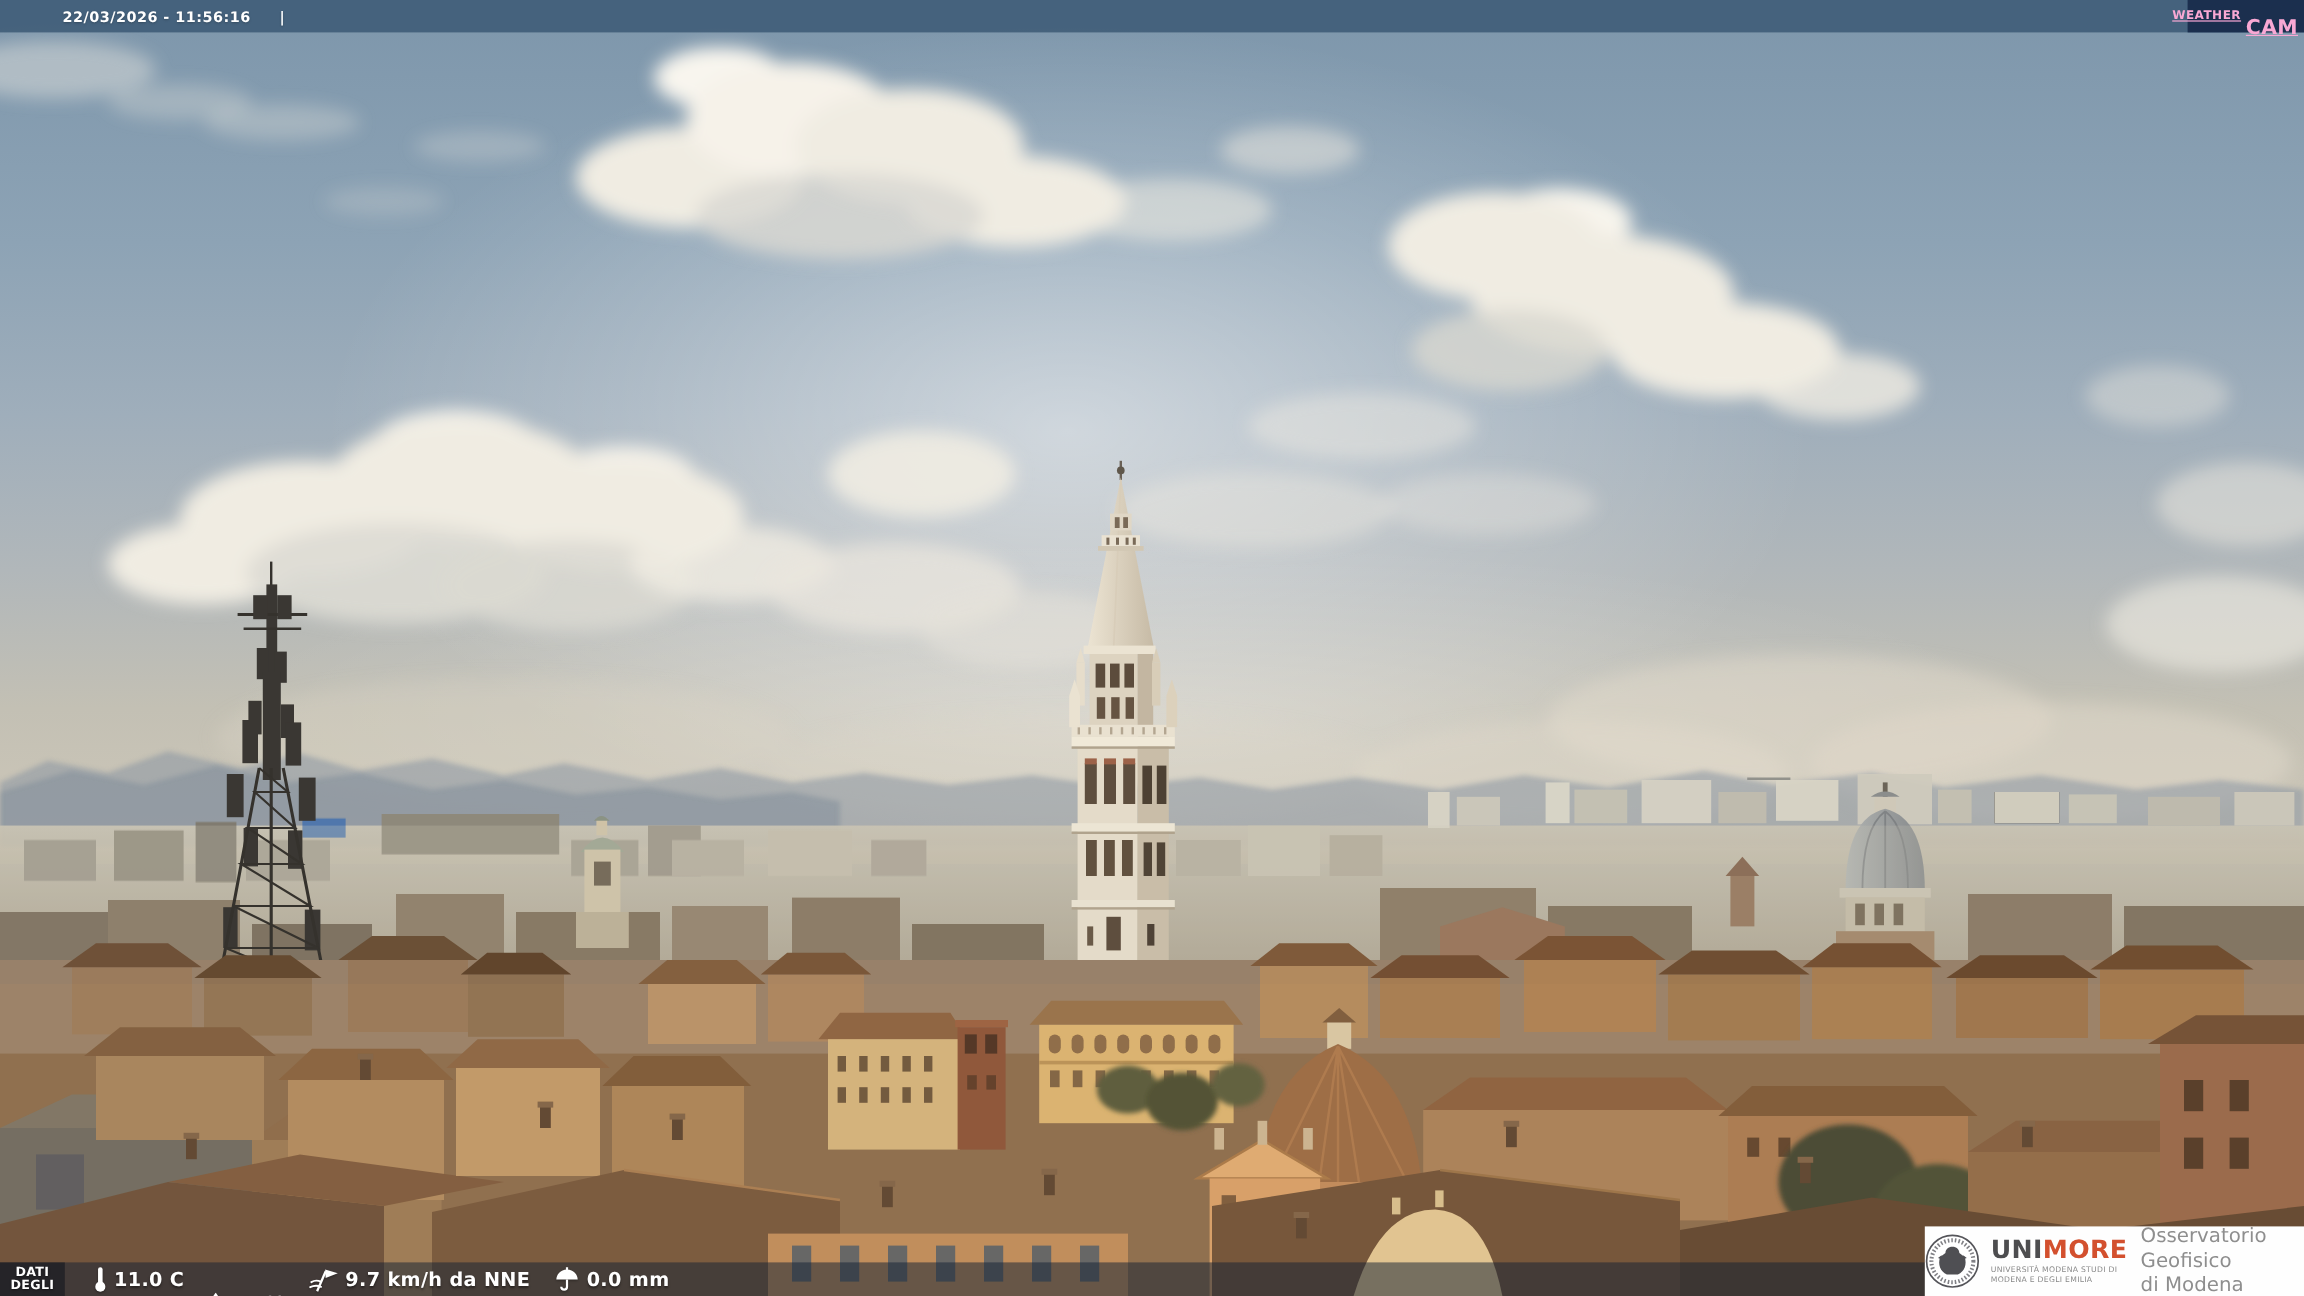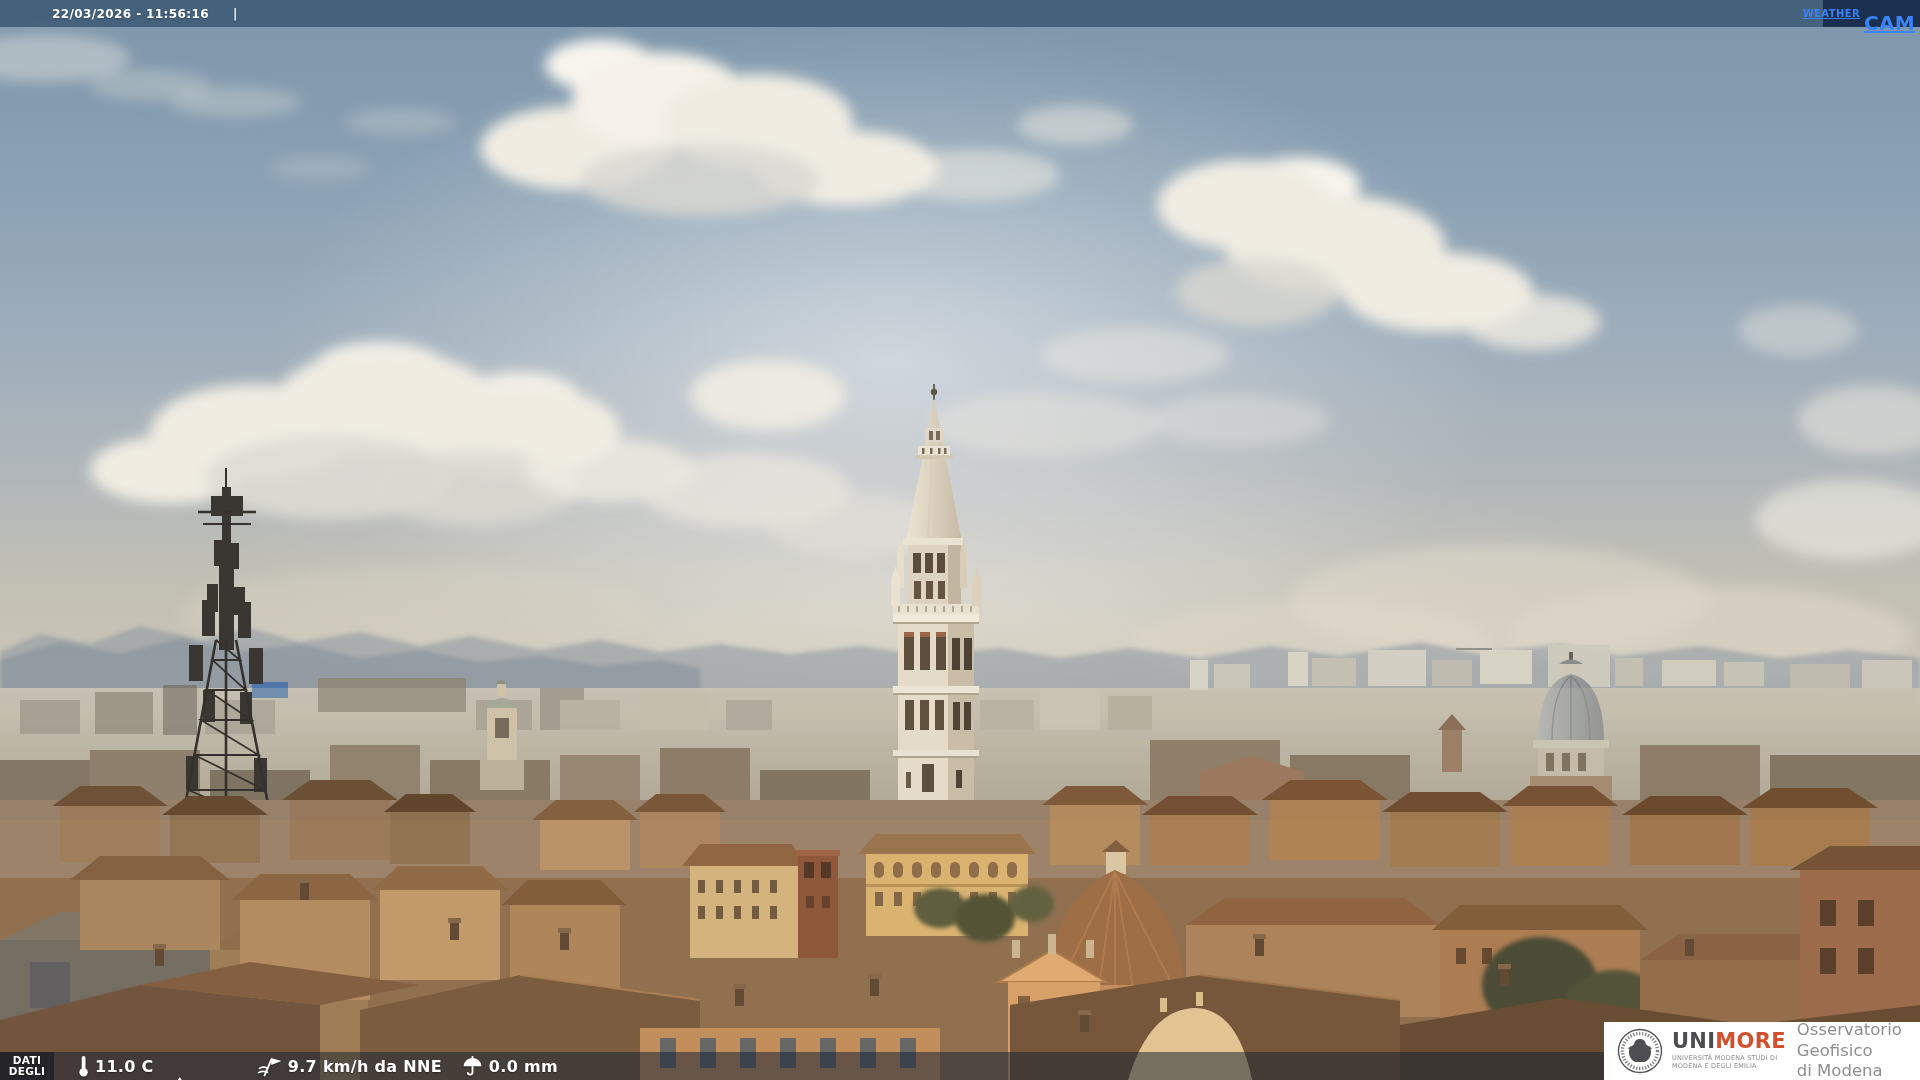--- a/index.html
+++ b/index.html
@@ -16,27 +16,27 @@
     display:flex;align-items:center;
     color:#fff;font-size:12px;font-weight:bold;letter-spacing:.4px;
     text-shadow:0 1px 2px rgba(0,0,0,.25);
     padding-left:52px;box-sizing:border-box;z-index:10;
   }
   .top-bar .sep{margin:0 26px 0 24px;font-weight:bold;opacity:.95;}
   
   .wcam{
     position:absolute;top:0;right:0;width:97px;height:27px;
     background:#1b2f4e;display:flex;align-items:center;justify-content:flex-end;
-    padding-right:5px;box-sizing:border-box;z-index:11;color:#3b82f6;text-decoration:underline;
+    padding-right:5px;box-sizing:border-box;z-index:11;color:#f9a8d4;text-decoration:underline;
   }
   .wcam .w1{font-size:10px;font-weight:600;letter-spacing:.4px;}
   .wcam .dot{width:11px;height:11px;border-radius:50%;margin:0 2px;
     background:radial-gradient(circle at 38% 35%, #f2fbf7 0%, #bfe3d6 45%, #66a293 100%);
     box-shadow:0 0 1px rgba(0,0,0,.5) inset;}
-  .wcam .w2{font-size:20px;font-weight:800;letter-spacing:.3px;margin-top:19px;}
+  .wcam .w2{font-size:17px;font-weight:800;letter-spacing:.3px;margin-top:19px;}
   
   .meteo-bar{
     position:absolute;left:0;right:0;bottom:0;height:28px;
     background:rgba(22,34,52,.52);
     display:flex;align-items:center;z-index:10;color:#fff;
     text-shadow:0 1px 2px rgba(0,0,0,.45);
   }
   .meteo-chip{
     width:54px;height:28px;background:rgba(8,14,24,.5);
     display:flex;flex-direction:column;align-items:center;justify-content:center;
@@ -44,21 +44,21 @@
   }
   .stat{display:flex;align-items:center;font-size:16px;font-weight:700;letter-spacing:.3px;}
   .stat svg{display:block;margin-right:5px;filter:drop-shadow(0 1px 1px rgba(0,0,0,.35));}
   .st-temp{margin-left:23px;}
   .st-hum{margin-left:17px;margin-top:40px;}
   .st-wind{margin-left:19px;}
   .st-rain{margin-left:19px;}
   
   .brandbox{
     position:absolute;right:0;bottom:0;width:316px;height:58px;background:#fefefe;
-    display:flex;align-items:center;padding-left:13px;box-sizing:border-box;z-index:12;
+    display:flex;align-items:center;padding-left:0;box-sizing:border-box;z-index:12;
   }
   .seal{flex:none;margin-right:9px;}
   .uniblock{flex:none;display:flex;flex-direction:column;line-height:1;}
   .uniword{font-size:21px;font-weight:700;letter-spacing:.3px;color:#4d4d4f;}
   .uniword .more{color:#d3502e;}
   .unisub{margin-top:3px;font-size:6.4px;line-height:7.6px;letter-spacing:.25px;color:#8a8a8a;font-weight:500;}
   .obstext{margin-left:11px;font-size:16.5px;line-height:20.5px;color:#8e8e8e;font-weight:400;}
 </style>
 </head>
 <body>

